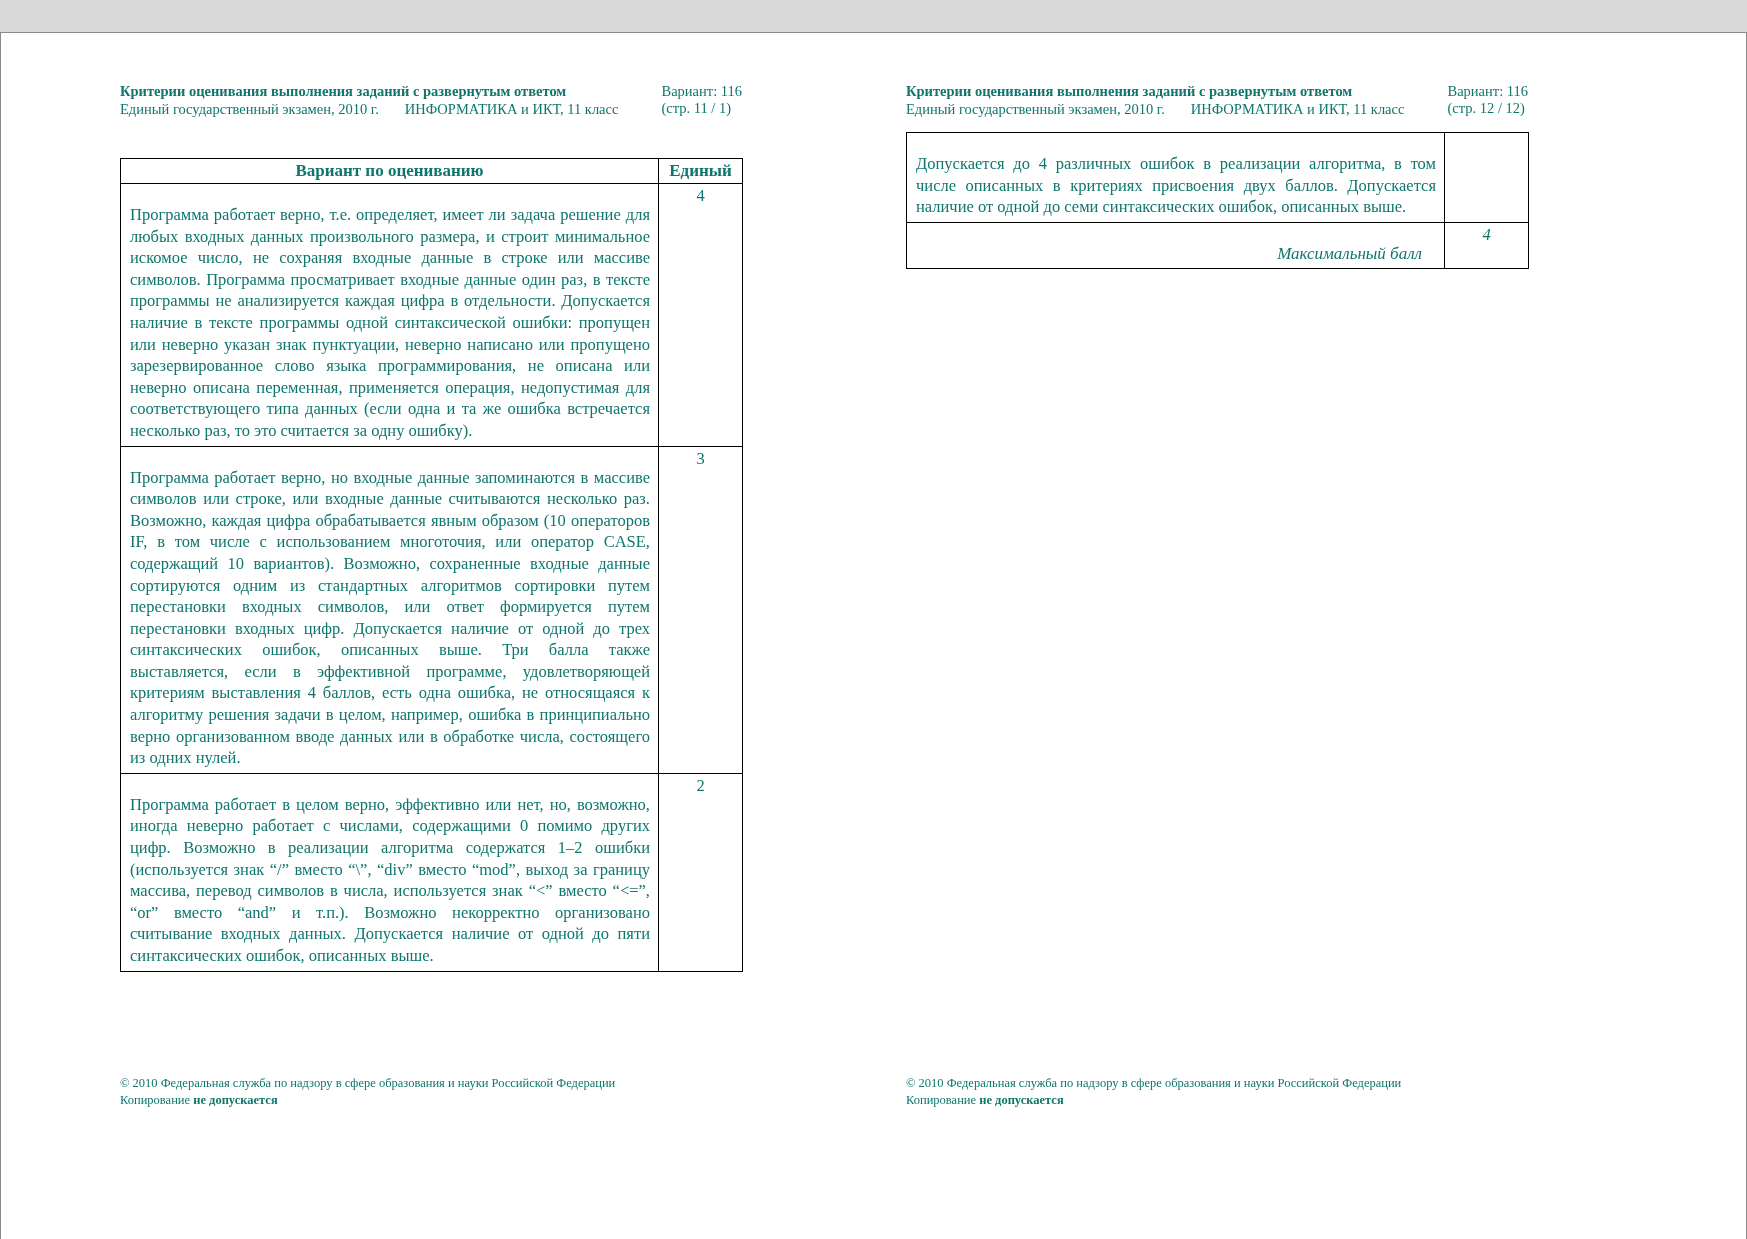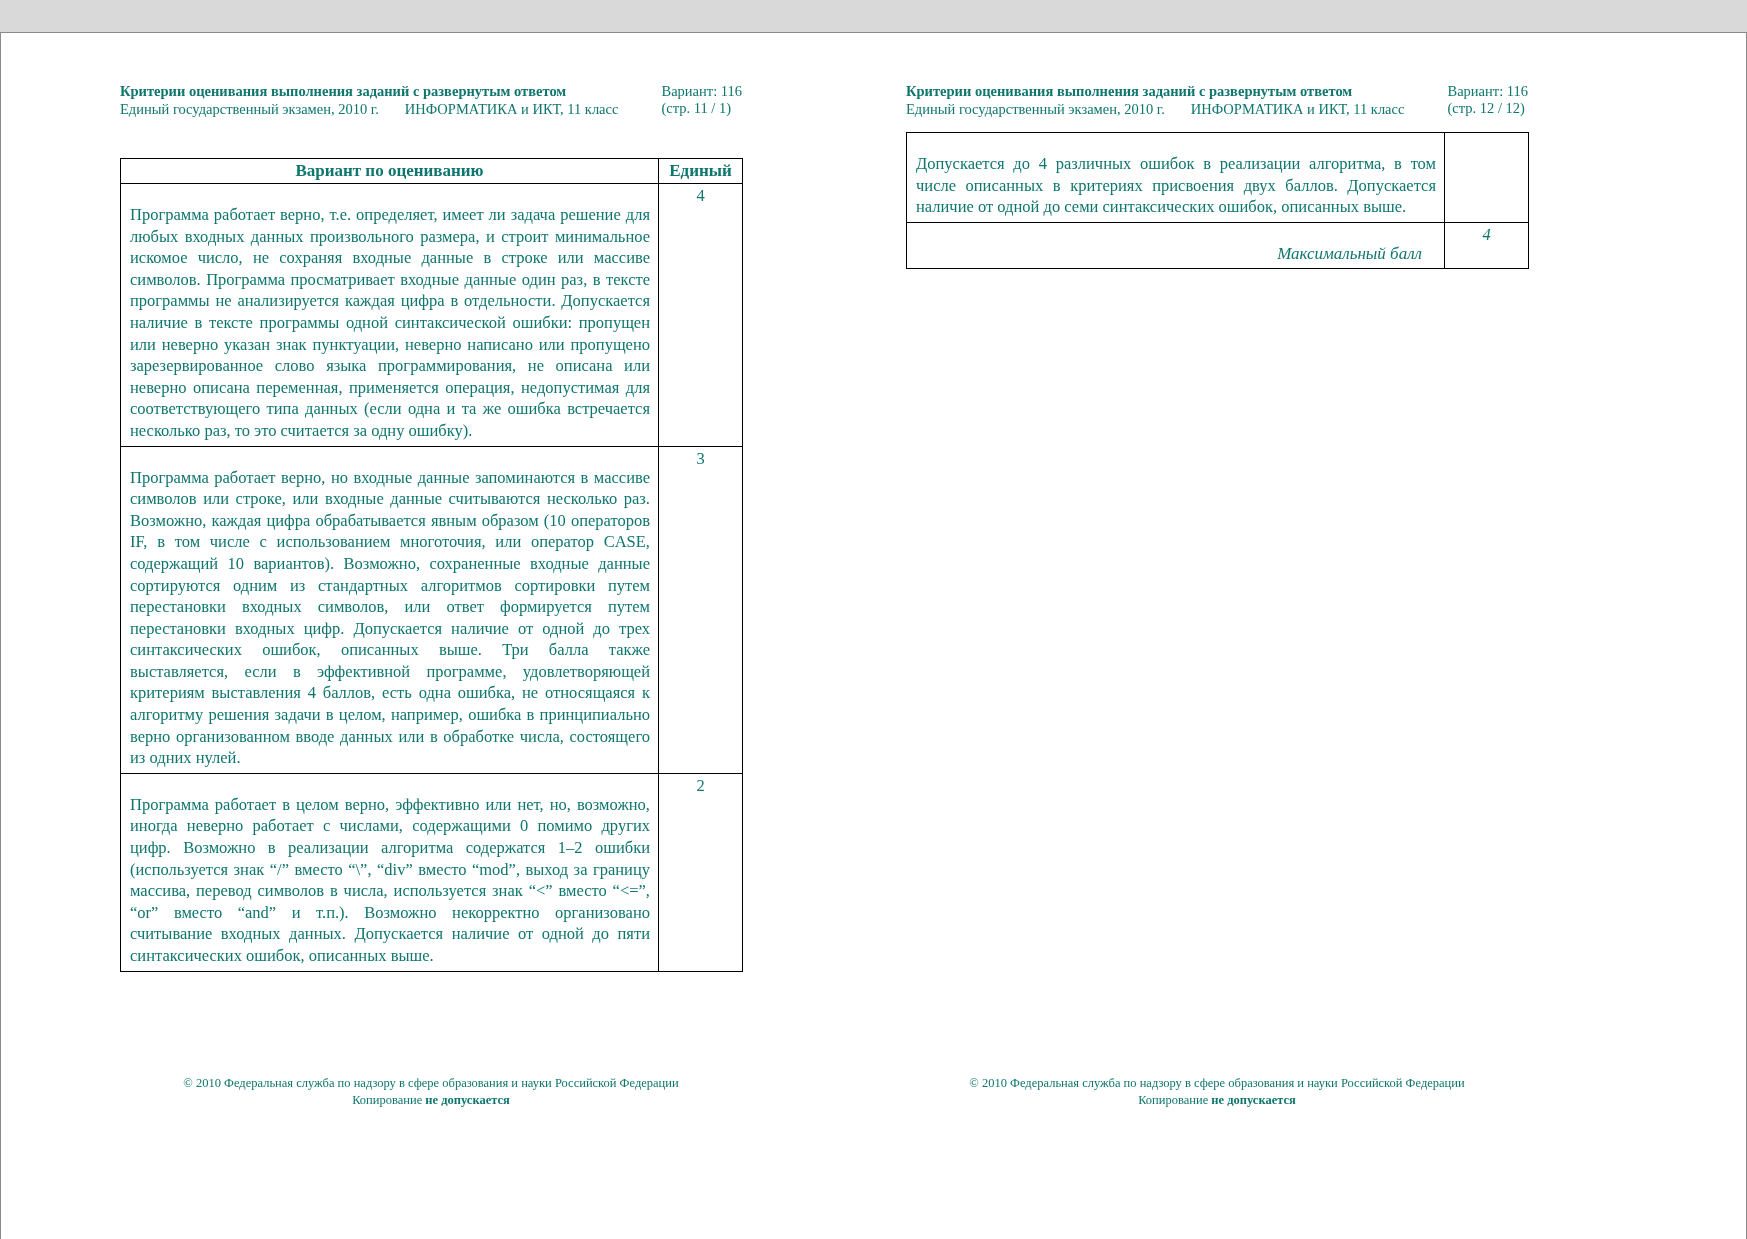--- a/index.html
+++ b/index.html
@@ -30,21 +30,21 @@
   .page-2 table.criteria { margin-top: 14px; }
   table.criteria th, table.criteria td { border: 1.4px solid #000; }
   col.c-text { width: 538px; }
   col.c-score { width: 84px; }
   table.criteria th { font-size: 17px; font-weight: bold; text-align: center; padding: 2px 4px; }
   td.txt { font-size: 16.5px; line-height: 21.6px; text-align: justify; padding: 20px 8px 4px 9px; vertical-align: top; }
   td.score { font-size: 16.5px; text-align: center; vertical-align: top; padding-top: 2px; }
   tr.max-row td.txt { text-align: right; font-style: italic; font-size: 17px; padding-right: 22px; }
   tr.max-row td.score { font-style: italic; }
 
-  .page-footer { position: absolute; top: 992px; width: 622px; text-align: center; font-size: 12.5px; line-height: 17px; }
+  .page-footer { position: absolute; top: 992px; width: 622px; font-size: 12.5px; line-height: 17px; }
 </style>
 </head>
 <body>
 
 <div class="canvas">
 
   <section class="page page-1">
     <header class="page-header">
       <div class="hdr-left">
         <div class="hdr-title">Критерии оценивания выполнения заданий с развернутым ответом</div>

